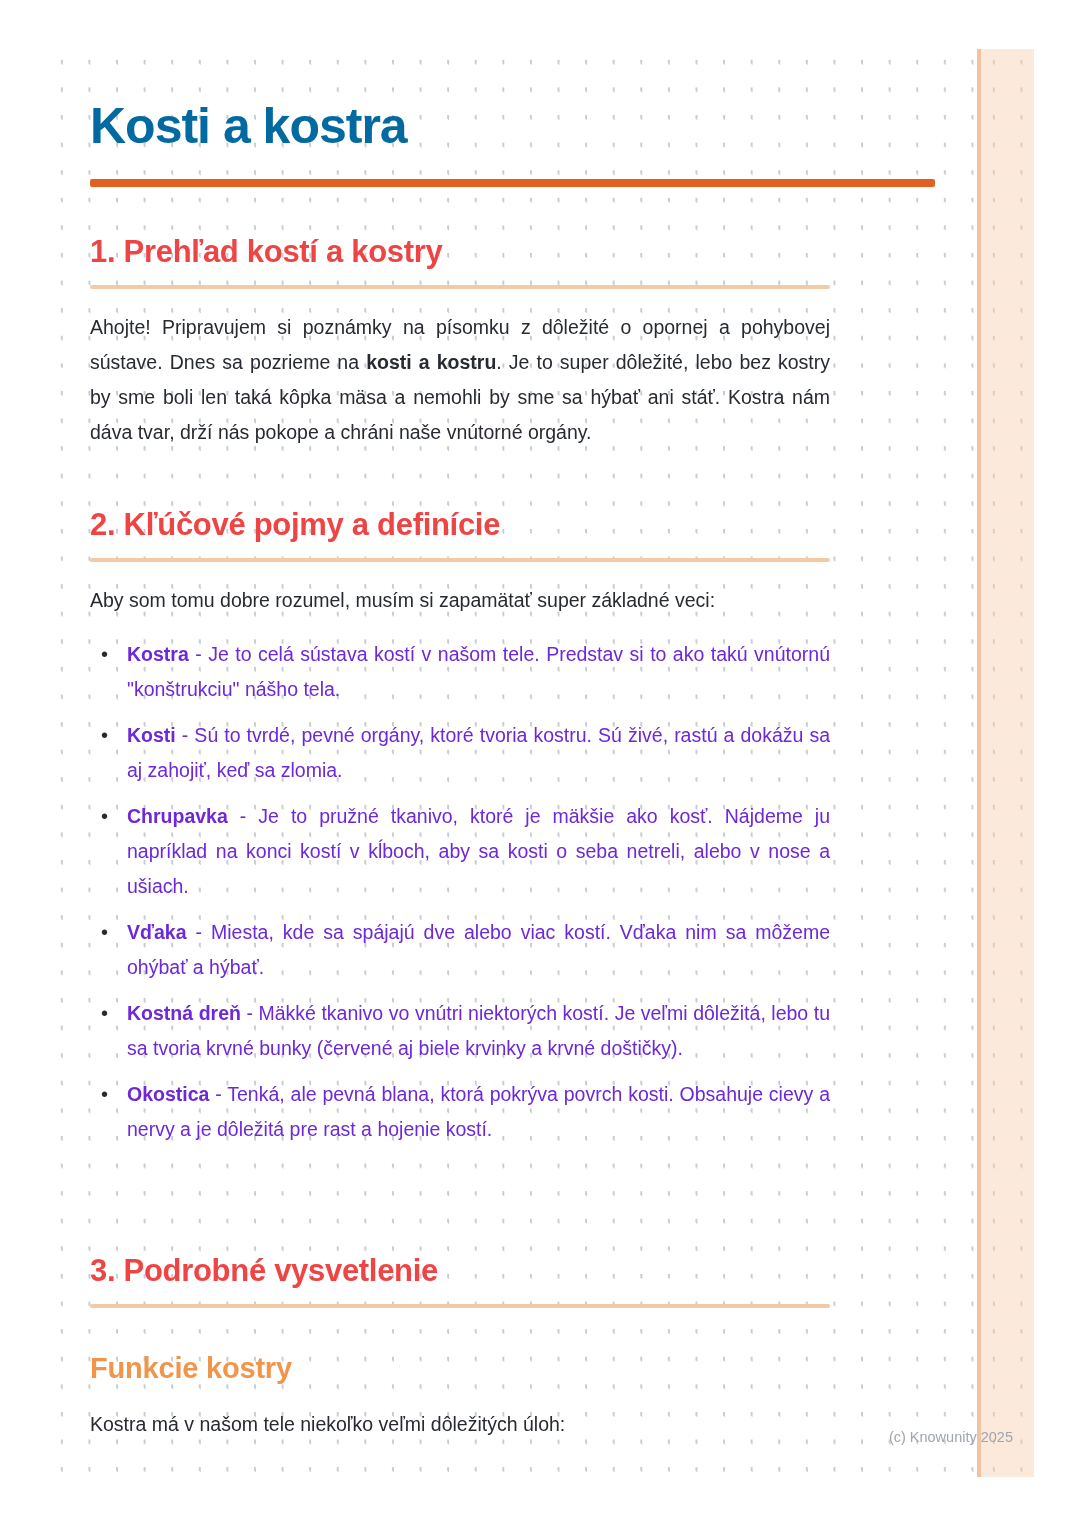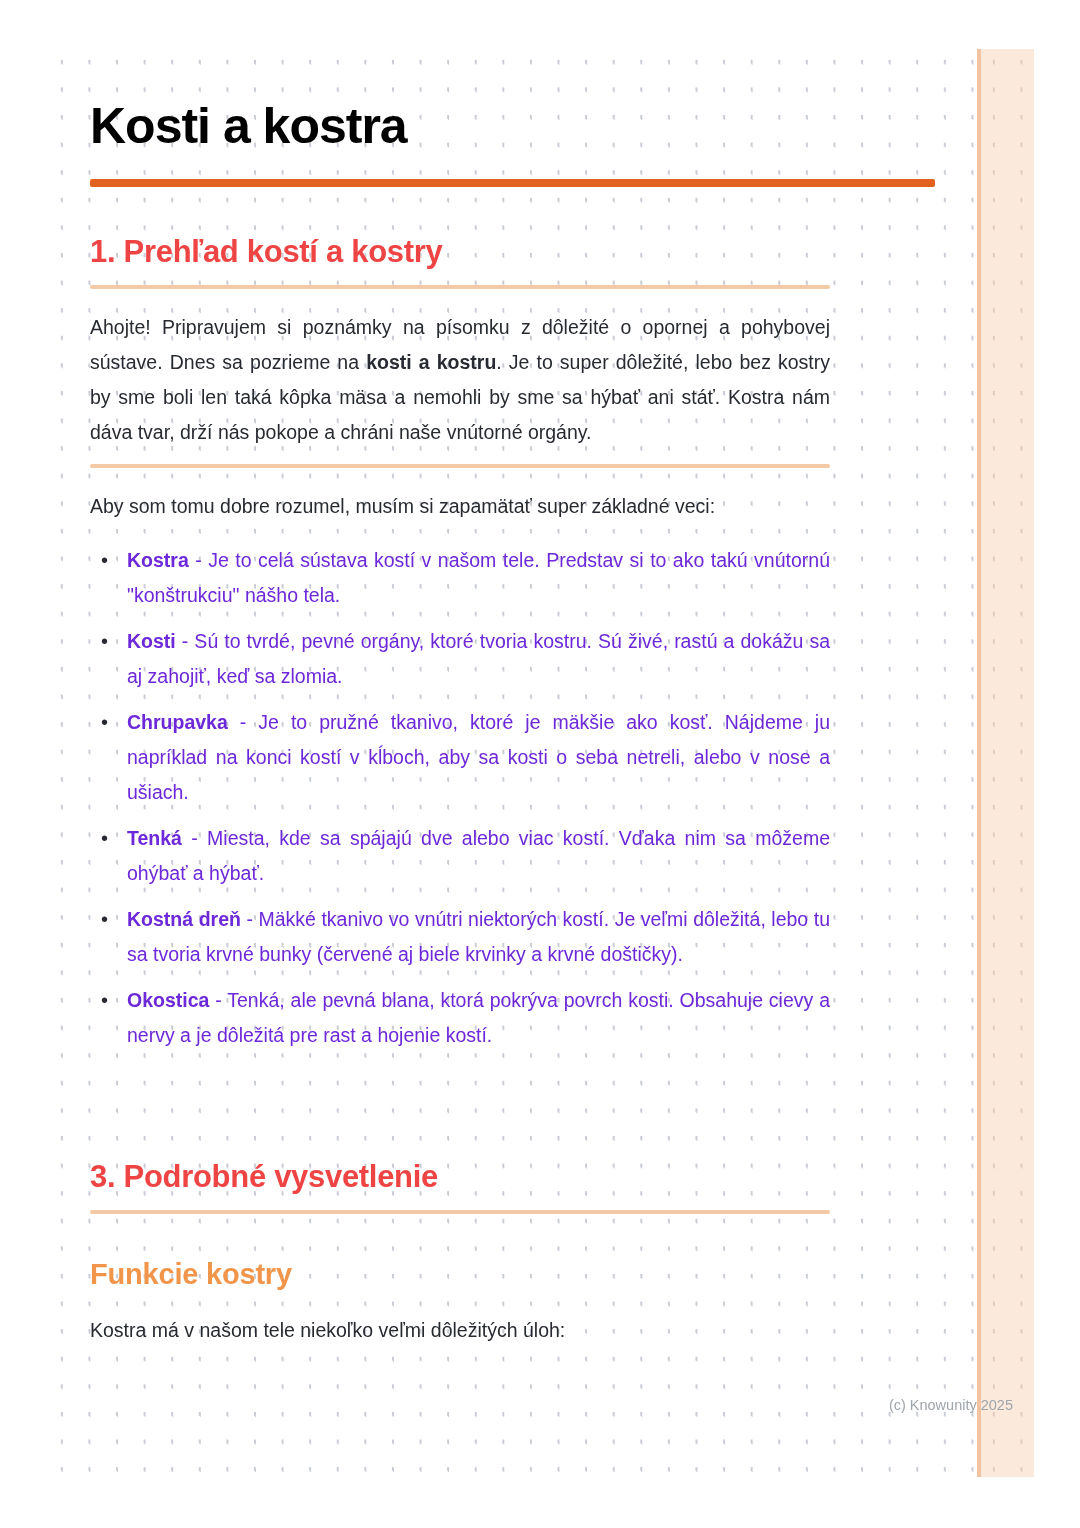--- a/index.html
+++ b/index.html
@@ -23,21 +23,21 @@
     background-image:radial-gradient(1.1px 2.7px at 13px 13px,#e0cabb 97%,rgba(0,0,0,0) 100%);
     background-size:27.6px 27.6px;
   }
   .content{
     position:absolute;left:90px;top:0;width:845px;z-index:2;
   }
   h1{
     margin:100px 0 0 0;
     font-size:50px;line-height:52px;
     font-weight:800;letter-spacing:-1px;
-    color:#000000;
+    color:#0369a1;
   }
   .rule{
     margin-top:27px;height:8px;width:845px;
     background:#e2611e;border-radius:2px;
   }
   h2{
     margin:56px 0 0 0;
     font-size:31px;line-height:38px;
     font-weight:700;letter-spacing:-0.3px;
     color:#ef4444;
@@ -73,21 +73,21 @@
   b{font-weight:700;margin-top:35px;}
   .sec3 h2{}
   .gap-lg{height:38px;}
   h3{
     margin:42px 0 0 0;
     font-size:29px;line-height:36px;
     font-weight:700;letter-spacing:-0.2px;
     color:#f0954a;
   }
   .watermark{
-    position:absolute;right:67px;top:1396px;
+    position:absolute;right:67px;top:1428px;
     font-size:14.5px;line-height:18px;
     color:#9fa5ac;z-index:5;
   }
 </style>
 </head>
 <body>
 
 <div class="dot-area"></div>
 <div class="side-band"></div>
 
@@ -96,28 +96,29 @@
   <h1>Kosti a kostra</h1>
   <div class="rule"></div>
 
   <section>
     <h2 class="first">1. Prehľad kostí a kostry</h2>
     <div class="h2-underline"></div>
     <p class="body"><span>Ahojte! Pripravujem si poznámky na písomku z dôležité o opornej a pohybovej sústave. Dnes sa pozrieme na </span><b>kosti a kostru</b><span>. Je to super dôležité, lebo bez kostry by sme boli len taká kôpka mäsa a nemohli by sme sa hýbať ani stáť. Kostra nám dáva tvar, drží nás pokope a chráni naše vnútorné orgány.</span></p>
   </section>
 
   <section>
+    <h2>2. Kľúčové pojmy a definície</h2>
     <div class="h2-underline"></div>
     <p class="body">Aby som tomu dobre rozumel, musím si zapamätať super základné veci:</p>
 
     <ul class="terms">
       <li><b>Kostra</b><span> - Je to celá sústava kostí v našom tele. Predstav si to ako takú vnútornú "konštrukciu" nášho tela.</span></li>
       <li><b>Kosti</b><span> - Sú to tvrdé, pevné orgány, ktoré tvoria kostru. Sú živé, rastú a dokážu sa aj zahojiť, keď sa zlomia.</span></li>
       <li><b>Chrupavka</b><span> - Je to pružné tkanivo, ktoré je mäkšie ako kosť. Nájdeme ju napríklad na konci kostí v kĺboch, aby sa kosti o seba netreli, alebo v nose a ušiach.</span></li>
-      <li><b>Tenká</b><span> - Miesta, kde sa spájajú dve alebo viac kostí. Vďaka nim sa môžeme ohýbať a hýbať.</span></li>
+      <li><b>Vďaka</b><span> - Miesta, kde sa spájajú dve alebo viac kostí. Vďaka nim sa môžeme ohýbať a hýbať.</span></li>
       <li><b>Kostná dreň</b><span> - Mäkké tkanivo vo vnútri niektorých kostí. Je veľmi dôležitá, lebo tu sa tvoria krvné bunky (červené aj biele krvinky a krvné doštičky).</span></li>
       <li><b>Okostica</b><span> - Tenká, ale pevná blana, ktorá pokrýva povrch kosti. Obsahuje cievy a nervy a je dôležitá pre rast a hojenie kostí.</span></li>
     </ul>
   </section>
 
   <section class="sec3">
     <div class="gap-lg"></div>
     <h2>3. Podrobné vysvetlenie</h2>
     <div class="h2-underline"></div>
     <h3>Funkcie kostry</h3>

